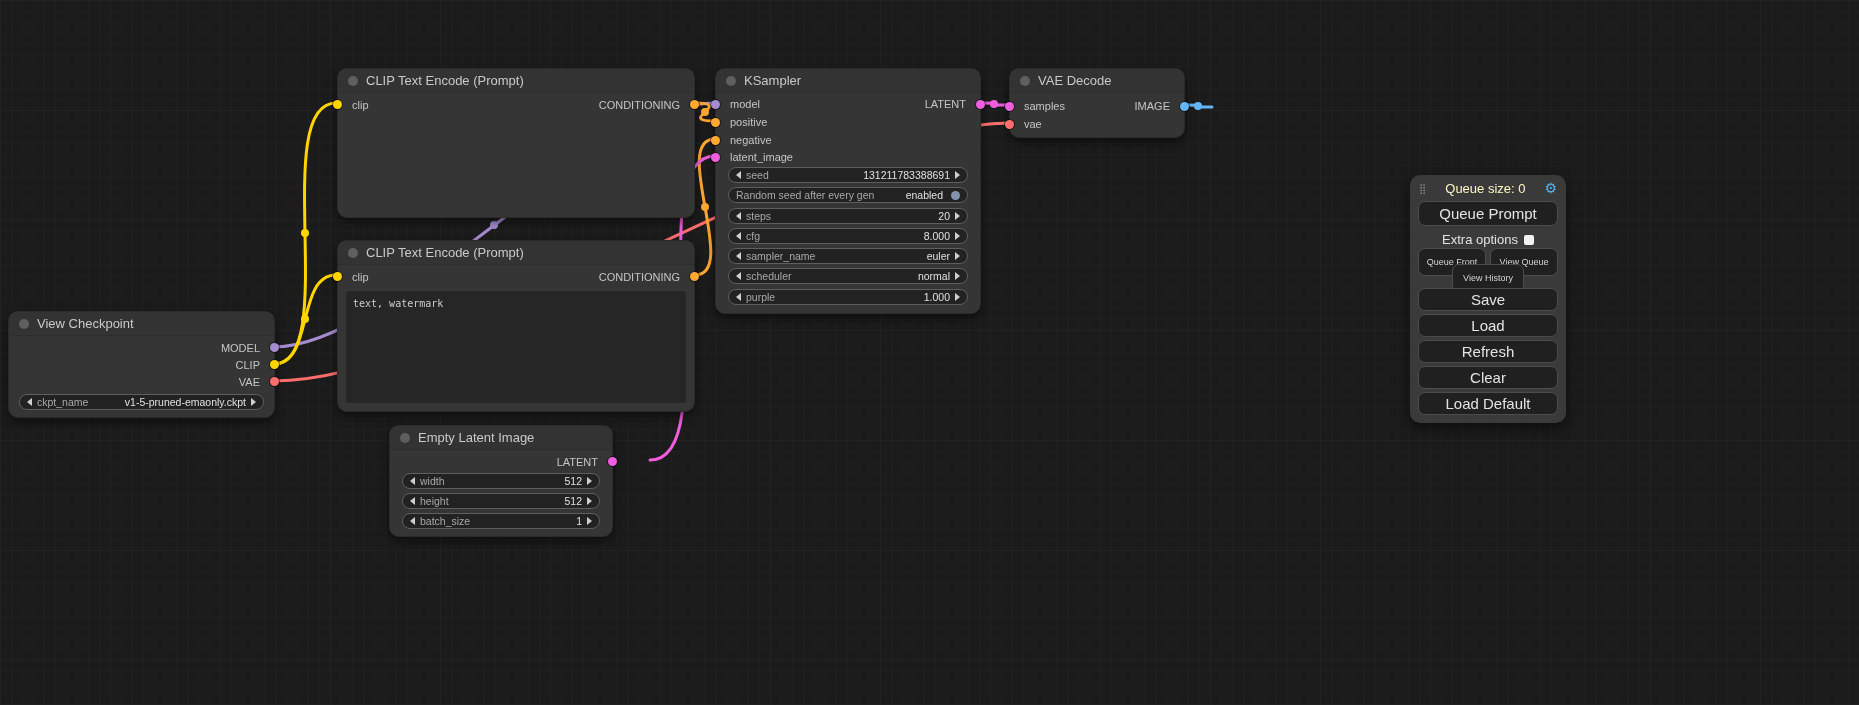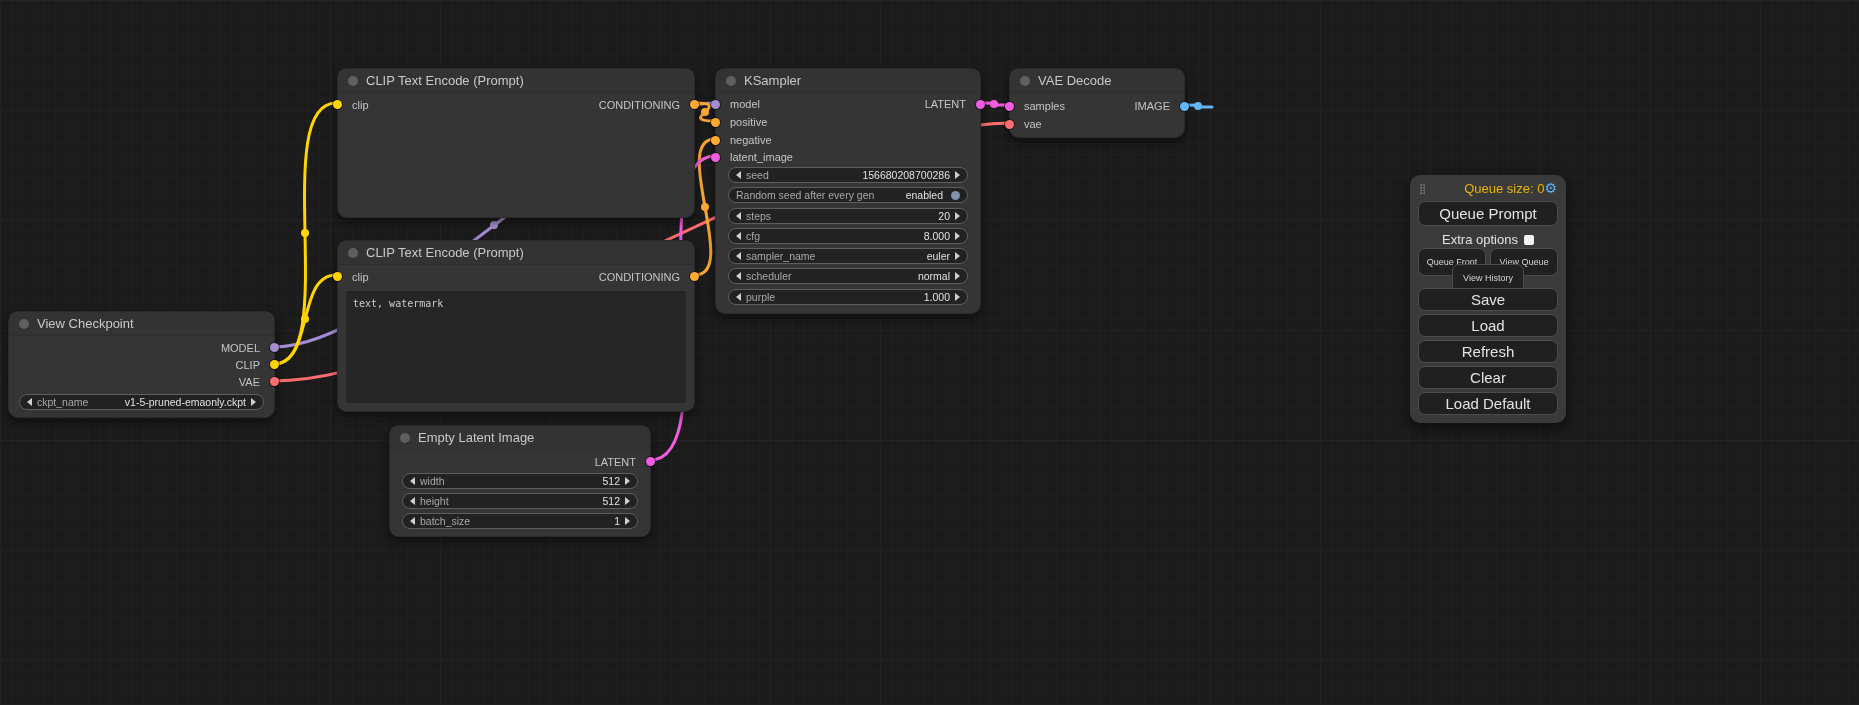--- a/index.html
+++ b/index.html
@@ -25,21 +25,21 @@
 .wname{color:#a8a8a8;white-space:nowrap}
 .wval{margin-left:auto;color:#e0e0e0;white-space:nowrap}
 .arr{width:0;height:0;border-top:4px solid transparent;border-bottom:4px solid transparent;flex:none;cursor:pointer}
 .arr-l{border-right:5px solid #cfcfcf}
 .arr-r{border-left:5px solid #cfcfcf}
 .tarea{position:absolute;left:8px;right:8px;top:50px;bottom:8px;background:#262626;border-radius:3px;padding:6px 7px;font-family:"DejaVu Sans Mono",monospace;font-size:10px;line-height:13px;color:#ccc;overflow:hidden;white-space:pre-wrap}
 .toggledot{width:9px;height:9px;border-radius:50%;flex:none;margin-left:3px}
 #queue{position:absolute;z-index:4;background:#3a3a3a;border-radius:10px;box-shadow:0 5px 14px rgba(0,0,0,.55)}
 .qhead{position:absolute;top:5px;left:9px;right:9px;height:16px;display:flex;align-items:center}
 .qdrag{color:#8a8a8a;font-size:10px;cursor:grab}
-.qsize{flex:1;text-align:right;font-size:13px;color:#eab308}
+.qsize{flex:1;text-align:center;font-size:13px;color:#fef9c3}
 .qgear{font-size:14px;line-height:1;cursor:pointer}
 .qbtn{position:absolute;background:#202020;border:1px solid #4c4c4c;border-radius:7px;color:#e3e3e3;display:flex;align-items:center;justify-content:center;cursor:pointer}
 .qbig{left:8px;right:8px;height:23px;font-size:15px}
 .qsmall{height:28px;font-size:9px;color:#d5d5d5}
 .qextra{position:absolute;top:57px;left:0;right:0;display:flex;justify-content:center;align-items:center;gap:6px;font-size:13px;color:#e2e2e2}
 .qcheck{width:10px;height:10px;background:#f2f2f2;border-radius:2px;cursor:pointer}
 </style>
 </head>
 <body>
 
@@ -100,21 +100,21 @@
       <span class="cdot"></span>
       <span class="ntext">CLIP Text Encode (Prompt)</span>
     </div>
     <div class="srow in" style="top:29px"><span>clip</span></div>
     <div class="srow out" style="top:29px"><span>CONDITIONING</span></div>
     <span class="sdot" style="left: -5px; top: 31px; background: rgb(255, 213, 0);"></span>
     <span class="sdot" style="right: -5px; top: 31px; background: rgb(255, 169, 49);"></span>
     <div class="tarea">text, watermark</div>
   </div>
 
-  <div class="node" style="left:389px;top:425px;width:262px;height:112px">
+  <div class="node" style="left:389px;top:425px;width:224px;height:112px">
     <div class="ntitle">
       <span class="cdot"></span>
       <span class="ntext">Empty Latent Image</span>
     </div>
     <div class="srow out" style="top:29px"><span>LATENT</span></div>
     <span class="sdot" style="right: -5px; top: 31px; background: rgb(240, 93, 222);"></span>
     <div class="widget" style="top:47px;left:12px;right:12px">
       <span class="arr arr-l"></span>
       <span class="wname">width</span>
       <span class="wval">512</span>
@@ -145,21 +145,21 @@
     <div class="srow in" style="top:81px"><span>latent_image</span></div>
     <div class="srow out" style="top:28px"><span>LATENT</span></div>
     <span class="sdot" style="left: -5px; top: 31px; background: rgb(165, 140, 208);"></span>
     <span class="sdot" style="left: -5px; top: 49px; background: rgb(255, 169, 49);"></span>
     <span class="sdot" style="left: -5px; top: 67px; background: rgb(255, 169, 49);"></span>
     <span class="sdot" style="left: -5px; top: 84px; background: rgb(240, 93, 222);"></span>
     <span class="sdot" style="right: -5px; top: 31px; background: rgb(240, 93, 222);"></span>
     <div class="widget" style="top:98px;left:12px;right:12px">
       <span class="arr arr-l"></span>
       <span class="wname">seed</span>
-      <span class="wval">156680208700286</span>
+      <span class="wval">131211783388691</span>
       <span class="arr arr-r"></span>
     </div>
     <div class="widget" style="top:118px;left:12px;right:12px">
       <span class="wname">Random seed after every gen</span>
       <span class="wval">enabled</span>
       <span class="toggledot" style="background: rgb(129, 147, 173);"></span>
     </div>
     <div class="widget" style="top:139px;left:12px;right:12px">
       <span class="arr arr-l"></span>
       <span class="wname">steps</span>

